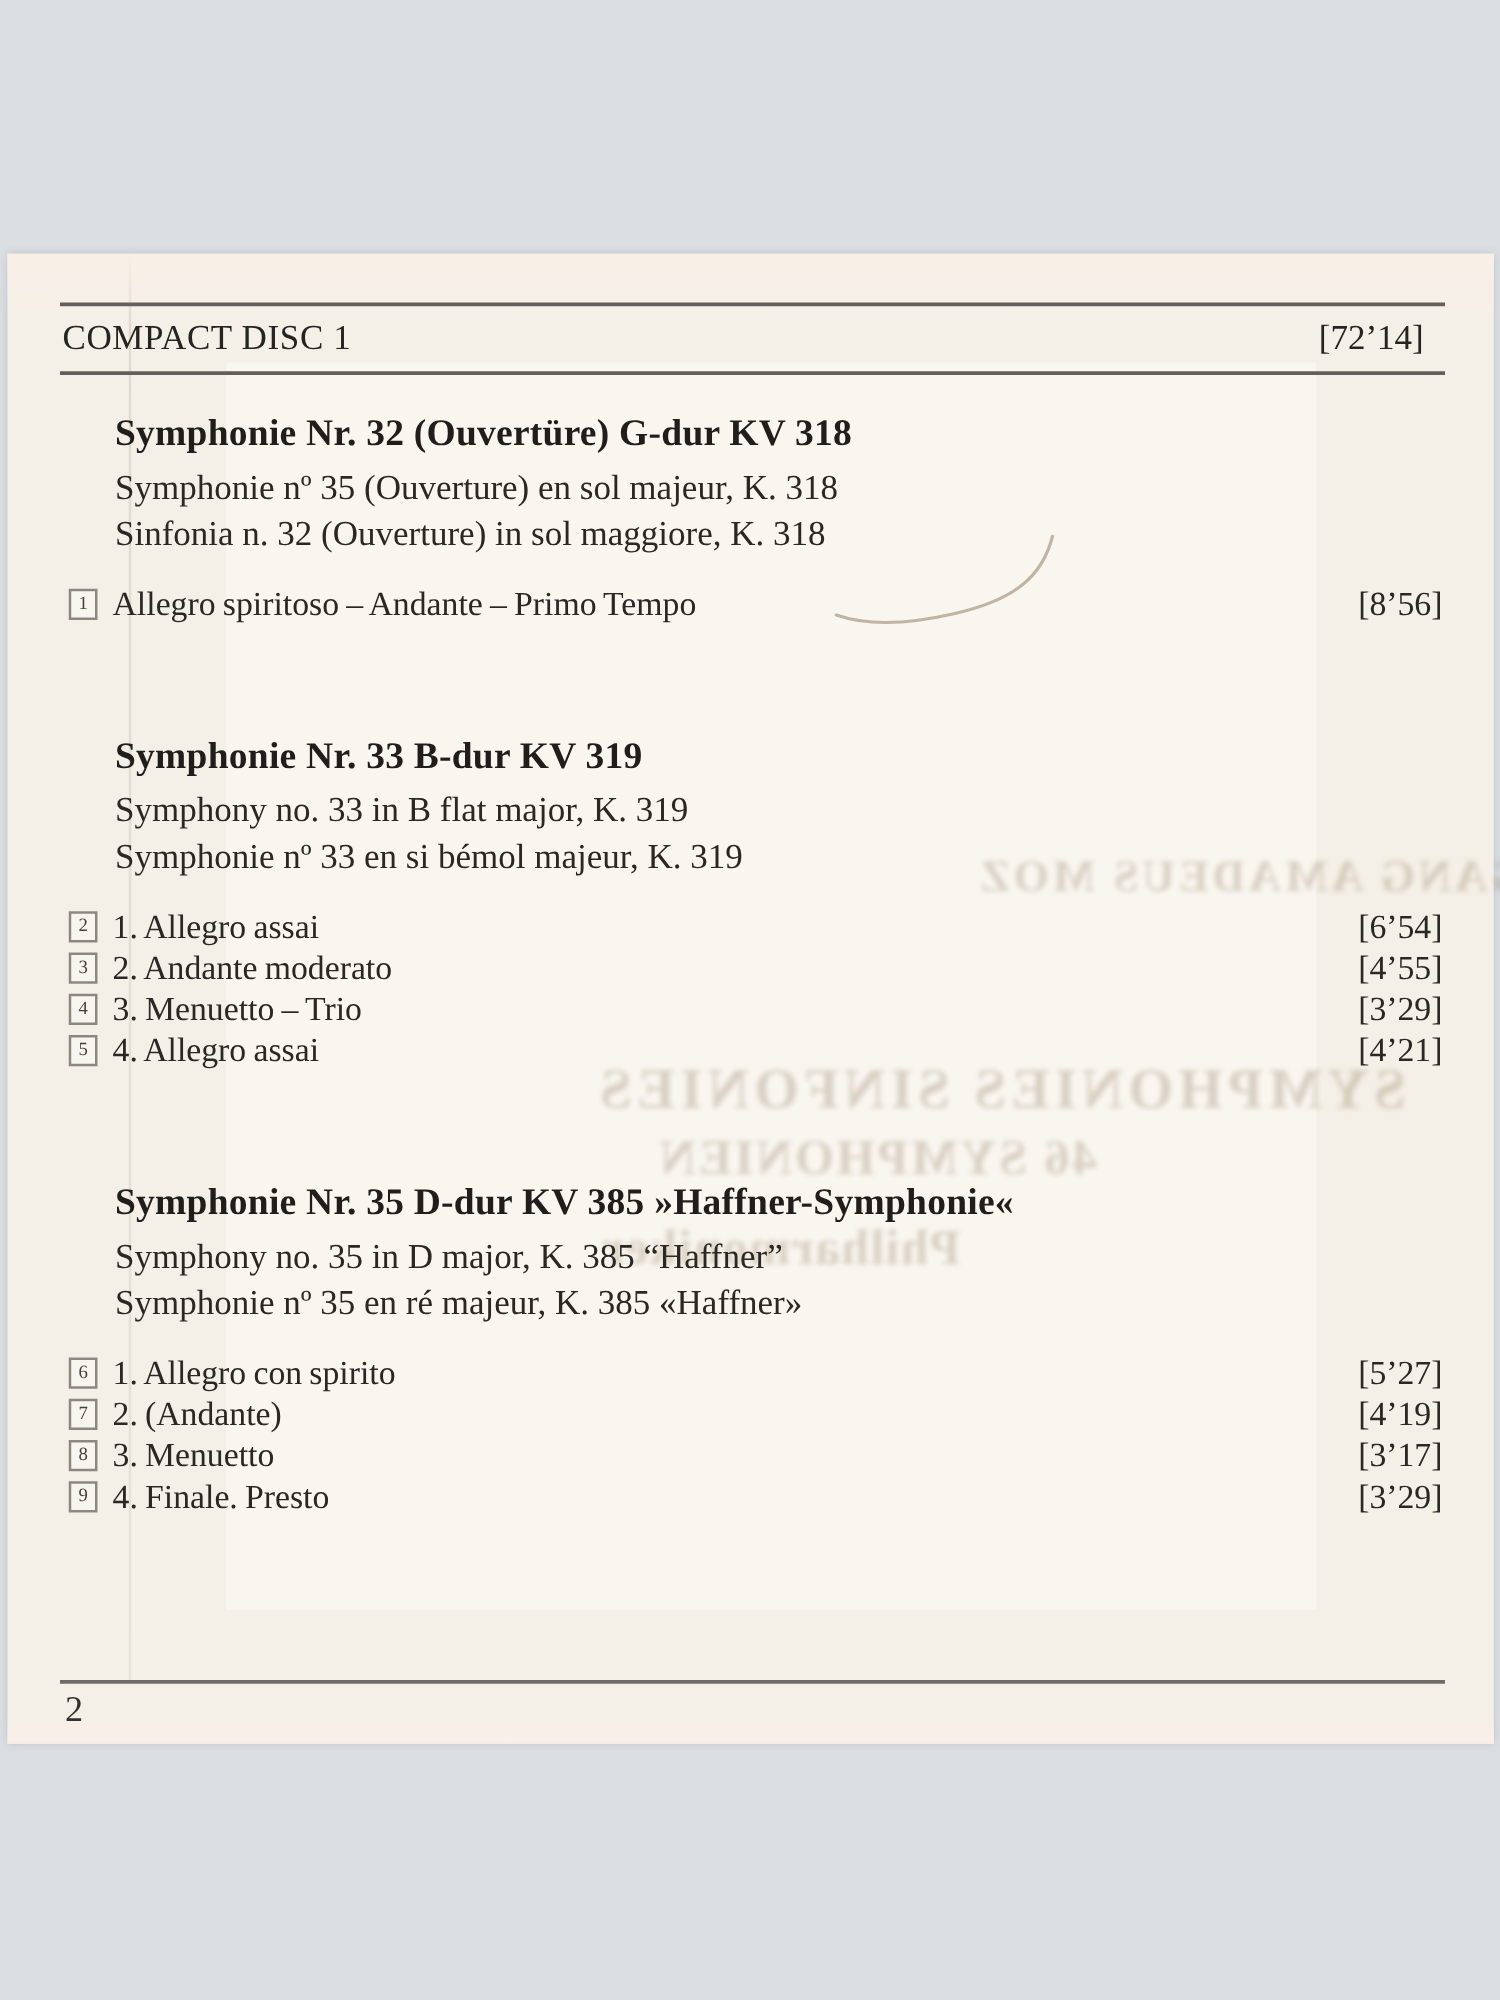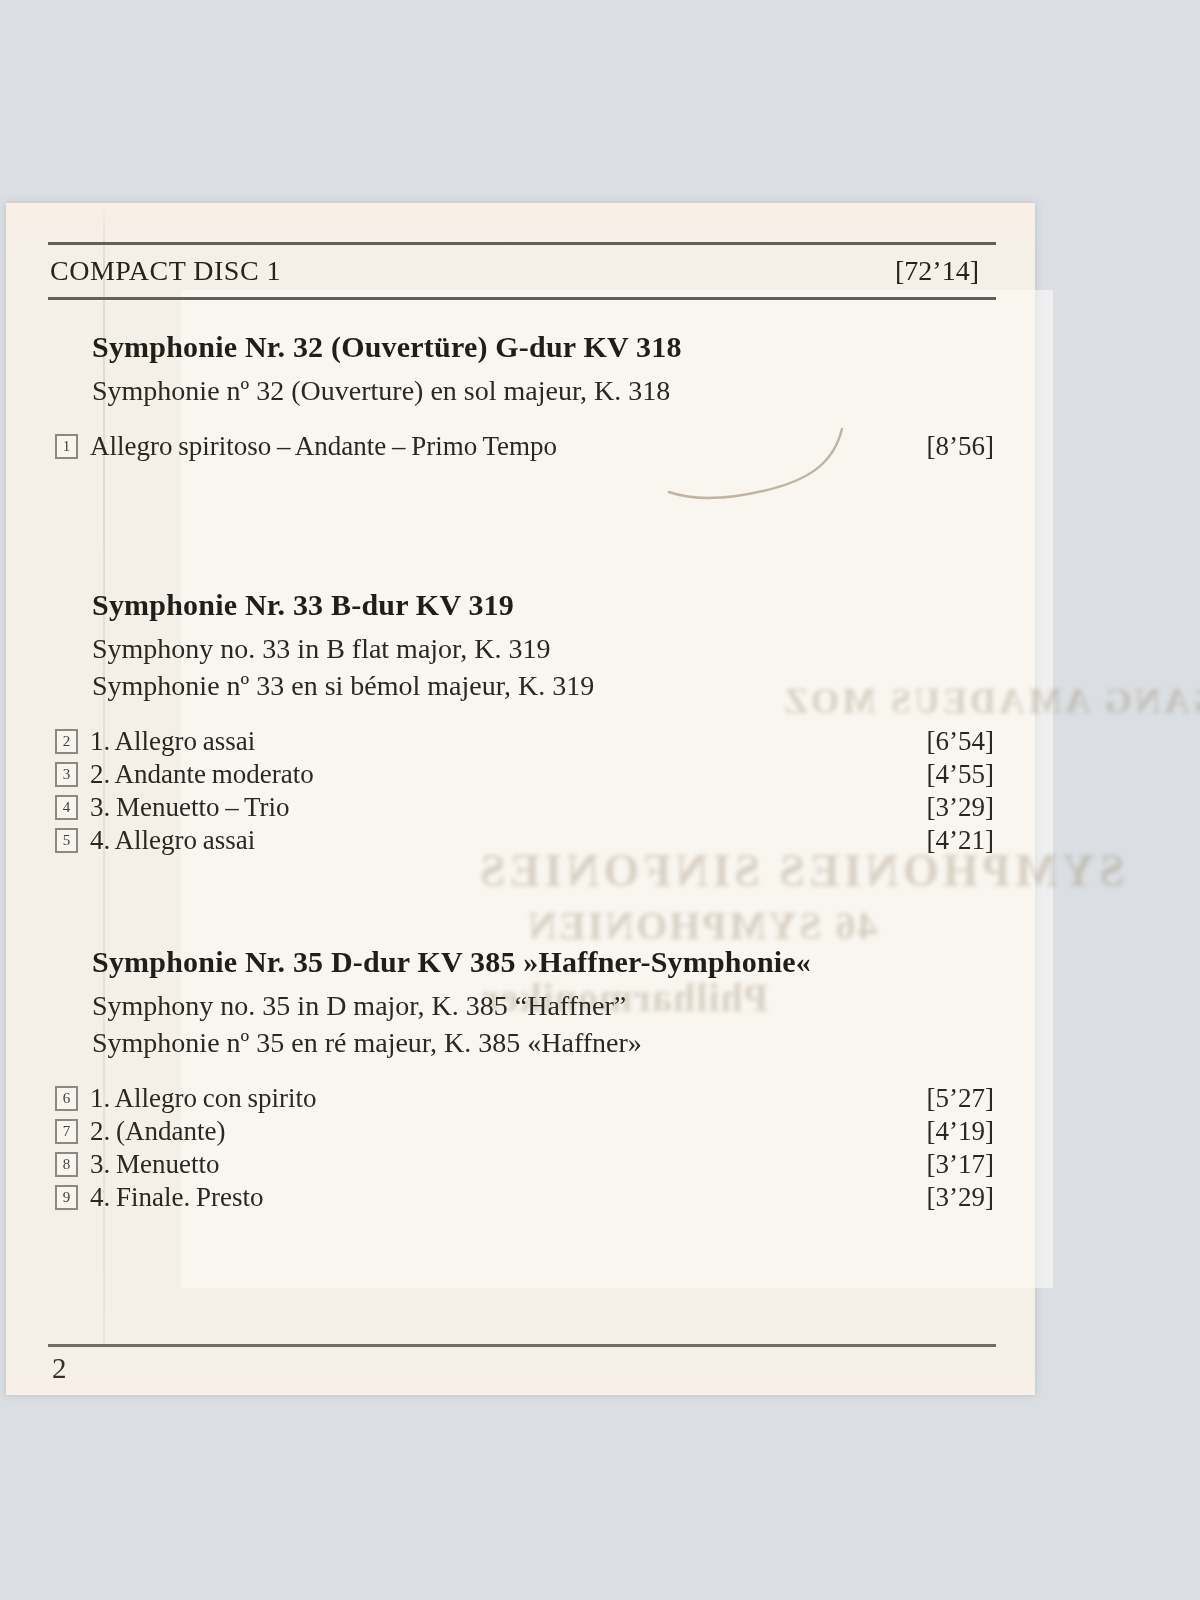--- a/index.html
+++ b/index.html
@@ -2,21 +2,21 @@
 <html><head>
 <meta charset="utf-8">
 <style>
   html,body { margin:0; padding:0; }
   body {
     width:1200px; height:1600px; position:relative; overflow:hidden;
     background:#dbdfe3;
     font-family:"Liberation Serif","DejaVu Serif",serif;
   }
   .scan-page {
-    position:absolute; left:6px; top:203px; width:1029px; height:1192px;
+    position:absolute; left:6px; top:203px; width:1189px; height:1192px;
     background:#f4f0e7;
     box-shadow:0 0 7px rgba(90,95,105,0.25);
   }
   .scan-page::before {
     content:''; position:absolute; left:0; right:0; top:0; height:60px;
     background:linear-gradient(#f9efe7, rgba(249,239,231,0)); z-index:3; pointer-events:none;
   }
   .scan-page::after {
     content:''; position:absolute; left:0; right:0; bottom:0; height:26px;
     background:linear-gradient(rgba(250,240,232,0), #f9efe8); z-index:3; pointer-events:none;
@@ -82,21 +82,22 @@
 
   <div class="header-band">
     <span class="header-title">COMPACT DISC 1</span>
     <span class="header-time">[72’14]</span>
   </div>
 
   <div class="works">
       <div class="work w1">
         <div class="work-title">Symphonie Nr. 32 (Ouvertüre) G-dur KV 318</div>
         <div class="subs">
-          <div class="sub">Symphonie nº 32 (Ouverture) en sol majeur, K. 318</div>
+          <div class="sub">Symphonie nº 35 (Ouverture) en sol majeur, K. 318</div>
+          <div class="sub">Sinfonia n. 32 (Ouverture) in sol maggiore, K. 318</div>
         </div>
         <div class="tracks">
           <div class="track">
             <div class="num-box">
               <span>1</span>
             </div>
             <span class="track-title">Allegro spiritoso – Andante – Primo Tempo</span>
             <span class="track-time">[8’56]</span>
           </div>
         </div>

